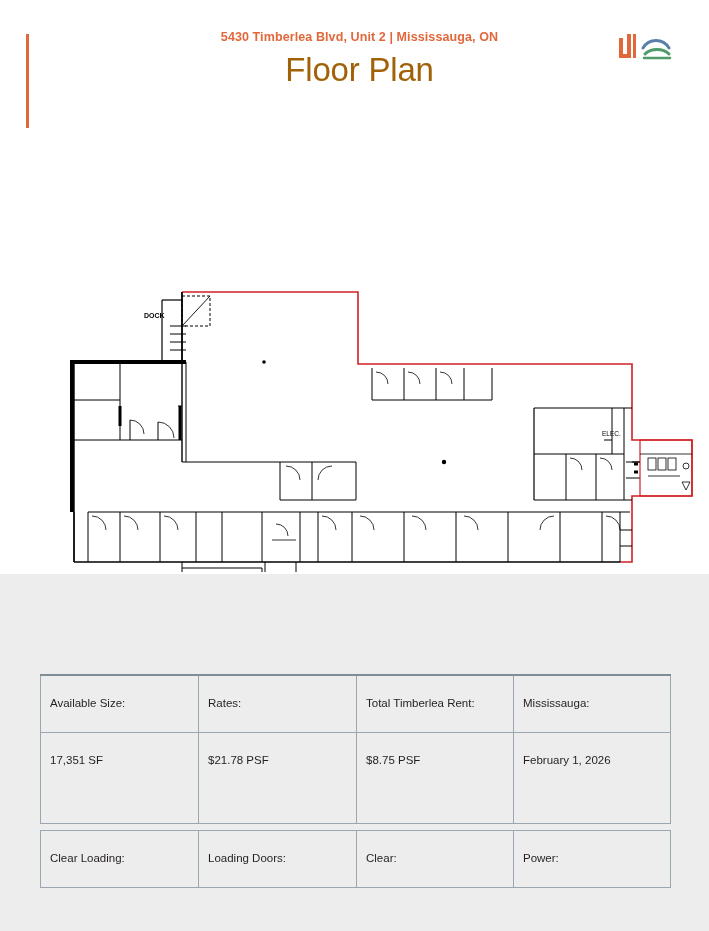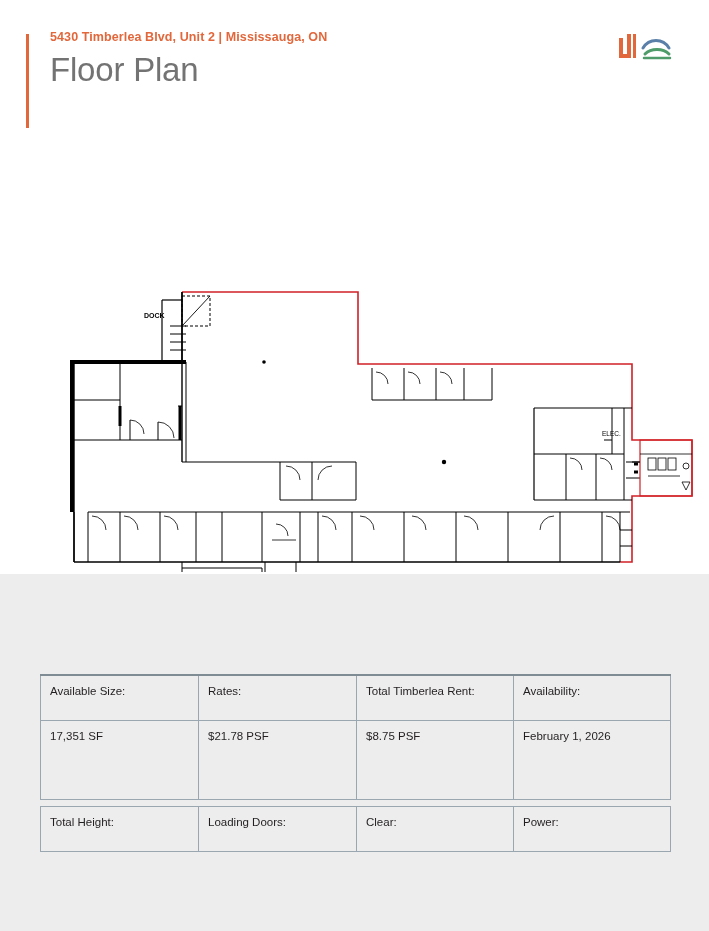--- a/index.html
+++ b/index.html
@@ -15,40 +15,41 @@
     overflow: hidden;
     position: relative;
   }
 
   
   .header {
     position: relative;
     padding: 30px 40px 0 40px;
     height: 110px;
     box-sizing: border-box;
+    text-align: center;
   }
   .header-rule {
     position: absolute;
     left: 26px;
     top: 34px;
     width: 3px;
     height: 94px;
     background: #e2673b;
   }
   .address {
     font-size: 12.5px;
     font-weight: bold;
     color: #e2673b;
     letter-spacing: 0.1px;
     margin: 0 0 6px 10px;
   }
   .page-title {
     font-size: 33px;
     font-weight: normal;
-    color: #737373;
+    color: #a16207;
     margin: 0 0 12px 10px;
     letter-spacing: -0.2px;
     line-height: 1.2;
   }
 
   
   .logo {
     position: absolute;
     right: 22px;
     top: 32px;
@@ -82,21 +83,21 @@
     width: 630px;
   }
   table.spec {
     border-collapse: collapse;
     width: 630px;
     table-layout: fixed;
   }
   table.spec td {
     border: 1px solid #9aa7b0;
     vertical-align: top;
-    padding: 9px 10px 9px 9px;
+    padding: 21px 10px 9px 9px;
     font-size: 11.5px;
     color: #231f20;
     background: transparent;
   }
   td.label-cell {
     height: 26px;
     font-size: 10.5px;
   }
   td.value-cell {
     height: 60px;
@@ -271,35 +272,35 @@
       <col style="width:158px">
         <col style="width:158px">
         <col style="width:157px">
         <col style="width:157px">
     </colgroup>
     <tbody>
       <tr>
         <td class="label-cell tbl-topline">Available Size:</td>
         <td class="label-cell tbl-topline">Rates:</td>
         <td class="label-cell tbl-topline">Total Timberlea Rent:</td>
-        <td class="label-cell tbl-topline">Availability:</td>
+        <td class="label-cell tbl-topline">Mississauga:</td>
       </tr>
       <tr>
         <td class="value-cell">17,351 SF</td>
         <td class="value-cell">$21.78 PSF</td>
         <td class="value-cell">$8.75 PSF</td>
         <td class="value-cell">February 1, 2026</td>
       </tr>
       <tr class="spacer-row">
         <td></td>
         <td></td>
         <td></td>
         <td></td>
       </tr>
       <tr>
-        <td class="label-cell">Total Height:</td>
+        <td class="label-cell">Clear Loading:</td>
         <td class="label-cell">Loading Doors:</td>
         <td class="label-cell">Clear:</td>
         <td class="label-cell">Power:</td>
       </tr>
     </tbody>
   </table>
 </div>
 
 </body></html>

